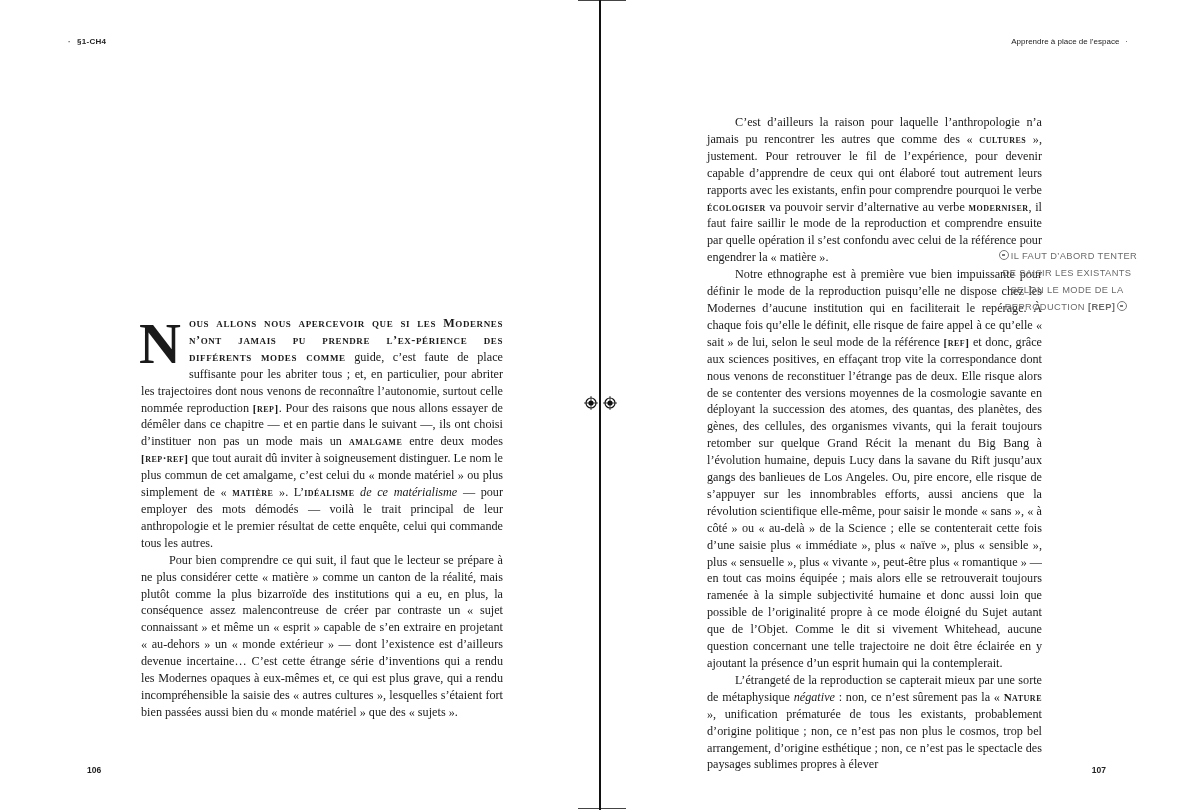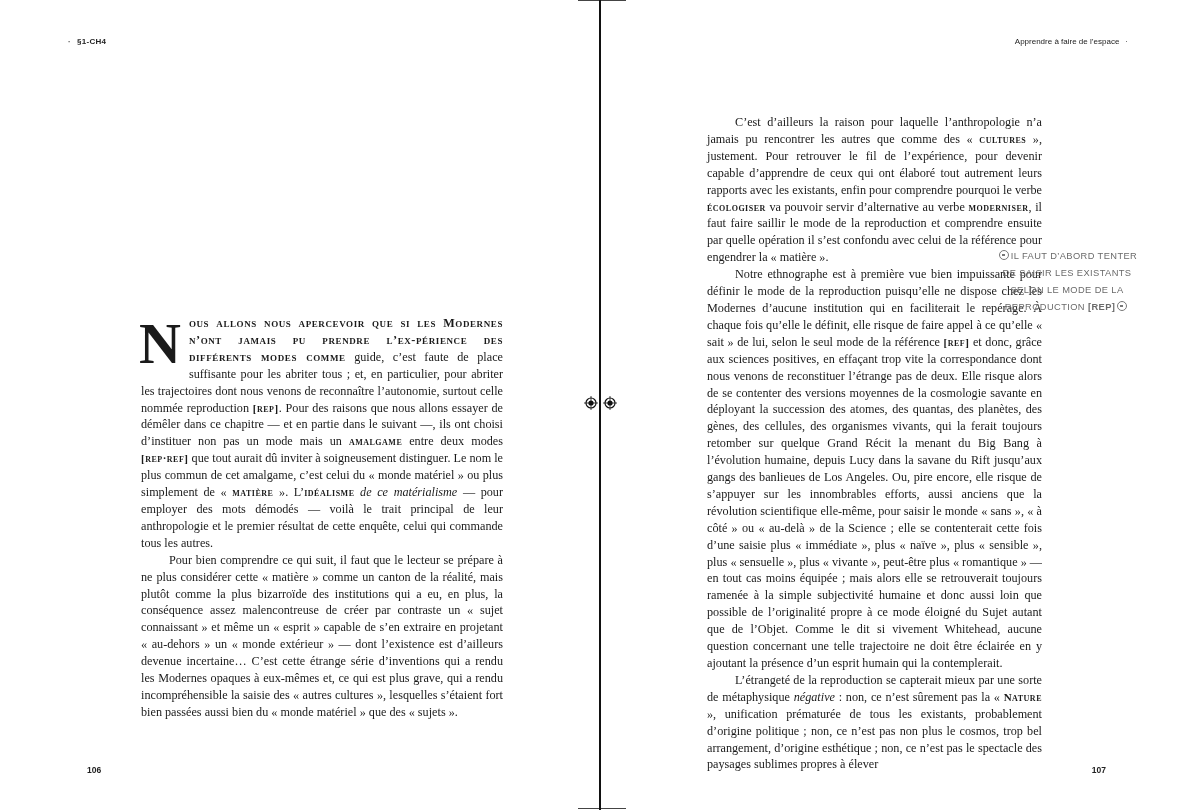--- a/index.html
+++ b/index.html
@@ -66,21 +66,21 @@
   <div class="body-text body-left">
     <p><span class="dropcap">N</span><span class="opener">ous allons nous apercevoir que si les Modernes n’ont jamais pu prendre l’ex-périence des différents modes comme</span><span> guide, c’est faute de place suffisante pour les abriter tous ; et, en particulier, pour abriter les trajectoires dont nous venons de reconnaître l’autonomie, surtout celle nommée reproduction </span><span class="sc">[rep]</span><span>. Pour des raisons que nous allons essayer de démêler dans ce chapitre — et en partie dans le suivant —, ils ont choisi d’instituer non pas un mode mais un </span><span class="sc">amalgame</span><span> entre deux modes </span><span class="sc">[rep·ref]</span><span> que tout aurait dû inviter à soigneusement distinguer. Le nom le plus commun de cet amalgame, c’est celui du « monde matériel » ou plus simplement de « </span><span class="sc">matière</span><span> ». L’</span><span class="sc">idéalisme</span> <em>de ce matérialisme</em><span> — pour employer des mots démodés — voilà le trait principal de leur anthropologie et le premier résultat de cette enquête, celui qui commande tous les autres.</span></p>
     <p class="indent">Pour bien comprendre ce qui suit, il faut que le lecteur se prépare à ne plus considérer cette « matière » comme un canton de la réalité, mais plutôt comme la plus bizarroïde des institutions qui a eu, en plus, la conséquence assez malencontreuse de créer par contraste un « sujet connaissant » et même un « esprit » capable de s’en extraire en projetant « au-dehors » un « monde extérieur » — dont l’existence est d’ailleurs devenue incertaine… C’est cette étrange série d’inventions qui a rendu les Modernes opaques à eux-mêmes et, ce qui est plus grave, qui a rendu incompréhensible la saisie des « autres cultures », lesquelles s’étaient fort bien passées aussi bien du « monde matériel » que des « sujets ».</p>
   </div>
 
   <div class="folio folio-left">106</div>
 </div>
 
 <div class="page page-right">
   <div class="running-head rh-right">
-    <span>Apprendre à faire de l’espace</span><span class="rh-dot">·</span>
+    <span>Apprendre à place de l’espace</span><span class="rh-dot">·</span>
   </div>
 
   <div class="body-text body-right" style="width:335px;">
     <p class="indent"><span>C’est d’ailleurs la raison pour laquelle l’anthropologie n’a jamais pu rencontrer les autres que comme des « </span><span class="sc">cultures</span><span> », justement. Pour retrouver le fil de l’expérience, pour devenir capable d’apprendre de ceux qui ont élaboré tout autrement leurs rapports avec les existants, enfin pour comprendre pourquoi le verbe </span><span class="sc">écologiser</span><span> va pouvoir servir d’alternative au verbe </span><span class="sc">moderniser</span><span>, il faut faire saillir le mode de la reproduction et comprendre ensuite par quelle opération il s’est confondu avec celui de la référence pour engendrer la « matière ».</span></p>
     <p class="indent"><span>Notre ethnographe est à première vue bien impuissante pour définir le mode de la reproduction puisqu’elle ne dispose chez les Modernes d’aucune institution qui en faciliterait le repérage. À chaque fois qu’elle le définit, elle risque de faire appel à ce qu’elle « sait » de lui, selon le seul mode de la référence </span><span class="sc">[ref]</span><span> et donc, grâce aux sciences positives, en effaçant trop vite la correspondance dont nous venons de reconstituer l’étrange pas de deux. Elle risque alors de se contenter des versions moyennes de la cosmologie savante en déployant la succession des atomes, des quantas, des planètes, des gènes, des cellules, des organismes vivants, qui la ferait toujours retomber sur quelque Grand Récit la menant du Big Bang à l’évolution humaine, depuis Lucy dans la savane du Rift jusqu’aux gangs des banlieues de Los Angeles. Ou, pire encore, elle risque de s’appuyer sur les innombrables efforts, aussi anciens que la révolution scientifique elle-même, pour saisir le monde « sans », « à côté » ou « au-delà » de la Science ; elle se contenterait cette fois d’une saisie plus « immédiate », plus « naïve », plus « sensible », plus « sensuelle », plus « vivante », peut-être plus « romantique » — en tout cas moins équipée ; mais alors elle se retrouverait toujours ramenée à la simple subjectivité humaine et donc aussi loin que possible de l’originalité propre à ce mode éloigné du Sujet autant que de l’Objet. Comme le dit si vivement Whitehead, aucune question concernant une telle trajectoire ne doit être éclairée en y ajoutant la présence d’un esprit humain qui la contemplerait.</span></p>
     <p class="indent"><span>L’étrangeté de la reproduction se capterait mieux par une sorte de métaphysique </span><em>négative</em><span> : non, ce n’est sûrement pas la « </span><span class="sc">Nature</span><span> », unification prématurée de tous les existants, probablement d’origine politique ; non, ce n’est pas non plus le cosmos, trop bel arrangement, d’origine esthétique ; non, ce n’est pas le spectacle des paysages sublimes propres à élever</span></p>
   </div>
 
   <div class="margin-note note-right">
     <div><span class="circ"></span><span>il faut d’abord tenter</span></div>

